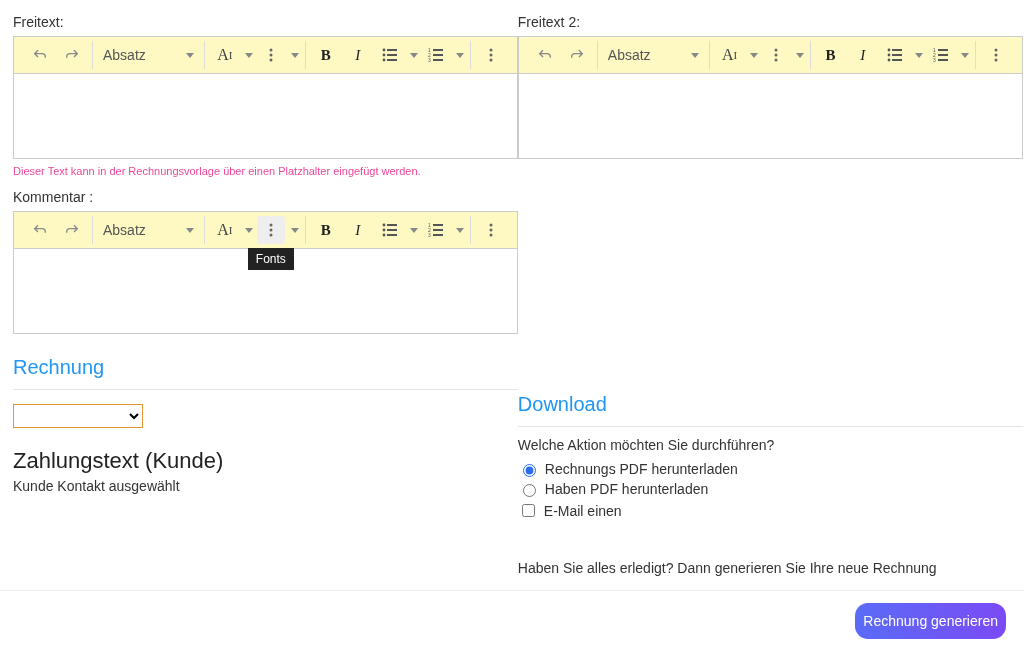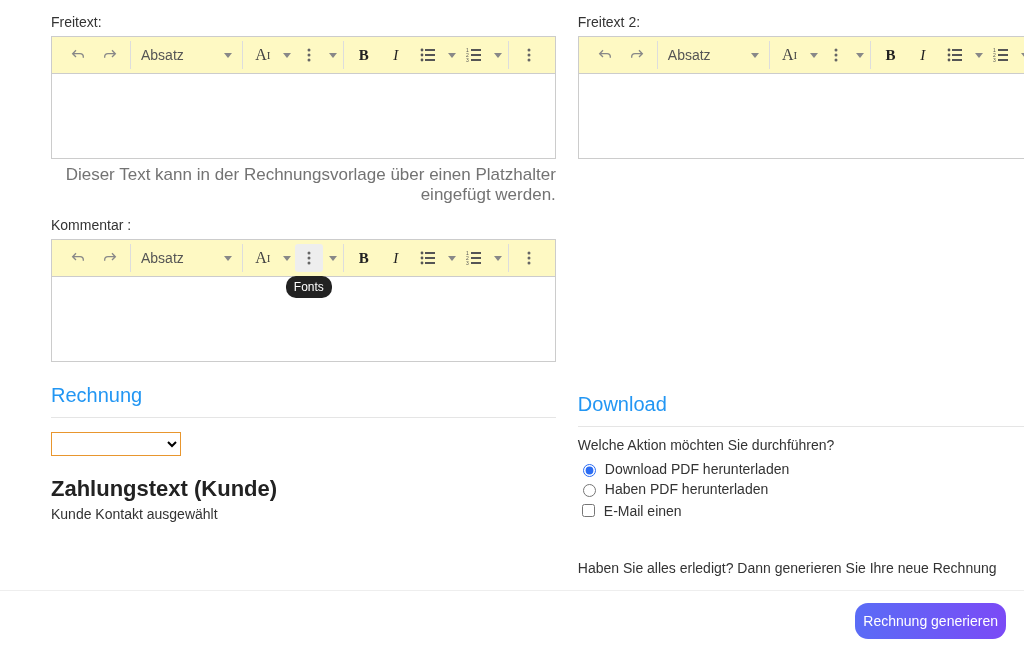--- a/index.html
+++ b/index.html
@@ -4,21 +4,21 @@
 <style>
   * { box-sizing: border-box; }
   body {
     margin: 0;
     font-family: "Helvetica Neue", Arial, sans-serif;
     font-size: 14px;
     color: #333;
     background: #fff;
     width: 1024px;
   }
-  .main { display: flex; gap: 22px; padding: 14px 20px 4px 13px; margin-left: 38px; }
+  .main { display: flex; padding: 14px 20px 4px 13px; }
   .col { flex: 1; }
   .label { font-size: 14px; color: #333; margin-bottom: 6px; display: block; }
   .editor {
     border: 1px solid #ccc;
     width: 100%;
   }
   .toolbar {
     display: flex;
     align-items: center;
     border-bottom: 1px solid #ccc;
@@ -55,41 +55,41 @@
     border-left: 4px solid transparent;
     border-right: 4px solid transparent;
     border-top: 5px solid #888;
     display: inline-block;
     margin-left: 2px;
   }
   .bold { font-weight: 700; color: #222; font-size: 15px; font-family: "Times New Roman", serif; }
   .ital { font-style: italic; color: #222; font-size: 15px; font-family: "Times New Roman", serif; }
   .editor-body { height: 84px; }
   .editor-body-sm { height: 84px; }
-  .help { font-size: 17px; color: #737373; margin-top: 6px; text-align: right; }
+  .help { font-size: 11px; color: #ec4899; margin-top: 6px; }
   .section-head {
     color: #2296f3;
     font-size: 20px;
     font-weight: 400;
     margin-top: 22px;
     padding-bottom: 6px;
     display: flex;
     align-items: center;
     justify-content: space-between;
   }
   .rule { border-top: 1px solid #e5e5e5; margin-top: 4px; }
   .zahlart-sel {
     border: 1px solid #e8962e;
     width: 130px; height: 24px;
     background: #fff;
     margin-top: 14px;
     font-size: 13px;
     padding: 1px 2px;
   }
-  h2.sub { font-size: 22px; font-weight: 700; color:#222; margin: 20px 0 4px 0; }
+  h2.sub { font-size: 22px; font-weight: 400; color:#222; margin: 20px 0 4px 0; }
   .radio-row, .check-row { display: flex; align-items: center; gap: 6px; margin: 4px 0; font-size: 14px; }
   .radio-row input, .check-row input { accent-color: #2b6cf3; }
   .q { font-size: 14px; color:#333; margin: 10px 0 8px 0; }
   .done { font-size: 14px; color:#333; margin-top: 40px; }
   .footer {
     border-top: 1px solid #eee;
     display: flex; justify-content: flex-end;
     padding: 12px 18px 18px 18px;
     margin-top: 10px;
   }
@@ -100,21 +100,21 @@
     padding: 10px 8px;
     font-size: 14px;
     border-radius: 13px;
     cursor: pointer;
   }
   .tooltip {
     position: absolute;
     top: 32px; left: 50%; transform: translateX(-50%);
     background: #222; color: #fff;
     font-size: 12px; padding: 4px 8px;
-    border-radius: 10px; white-space: nowrap;
+    border-radius: 0; white-space: nowrap;
     z-index: 10;
   }
   svg { display:block; }
 </style>
 </head>
 <body>
 
 <div class="main">
   <div class="col">
 
@@ -349,21 +349,21 @@
 
     <div class="section-head">
       <span>Download</span>
 
     </div>
     <div class="rule"></div>
 
     <div class="q">Welche Aktion möchten Sie durchführen?</div>
     <label class="radio-row">
       <input type="radio" name="dl" checked="" style="">
-      <span>Download PDF herunterladen</span>
+      <span>Rechnungs PDF herunterladen</span>
     </label>
     <label class="radio-row">
       <input type="radio" name="dl" style="">
       <span>Haben PDF herunterladen</span>
     </label>
     <label class="check-row">
       <input type="checkbox" style="">
       <span>E-Mail einen</span>
     </label>
 

